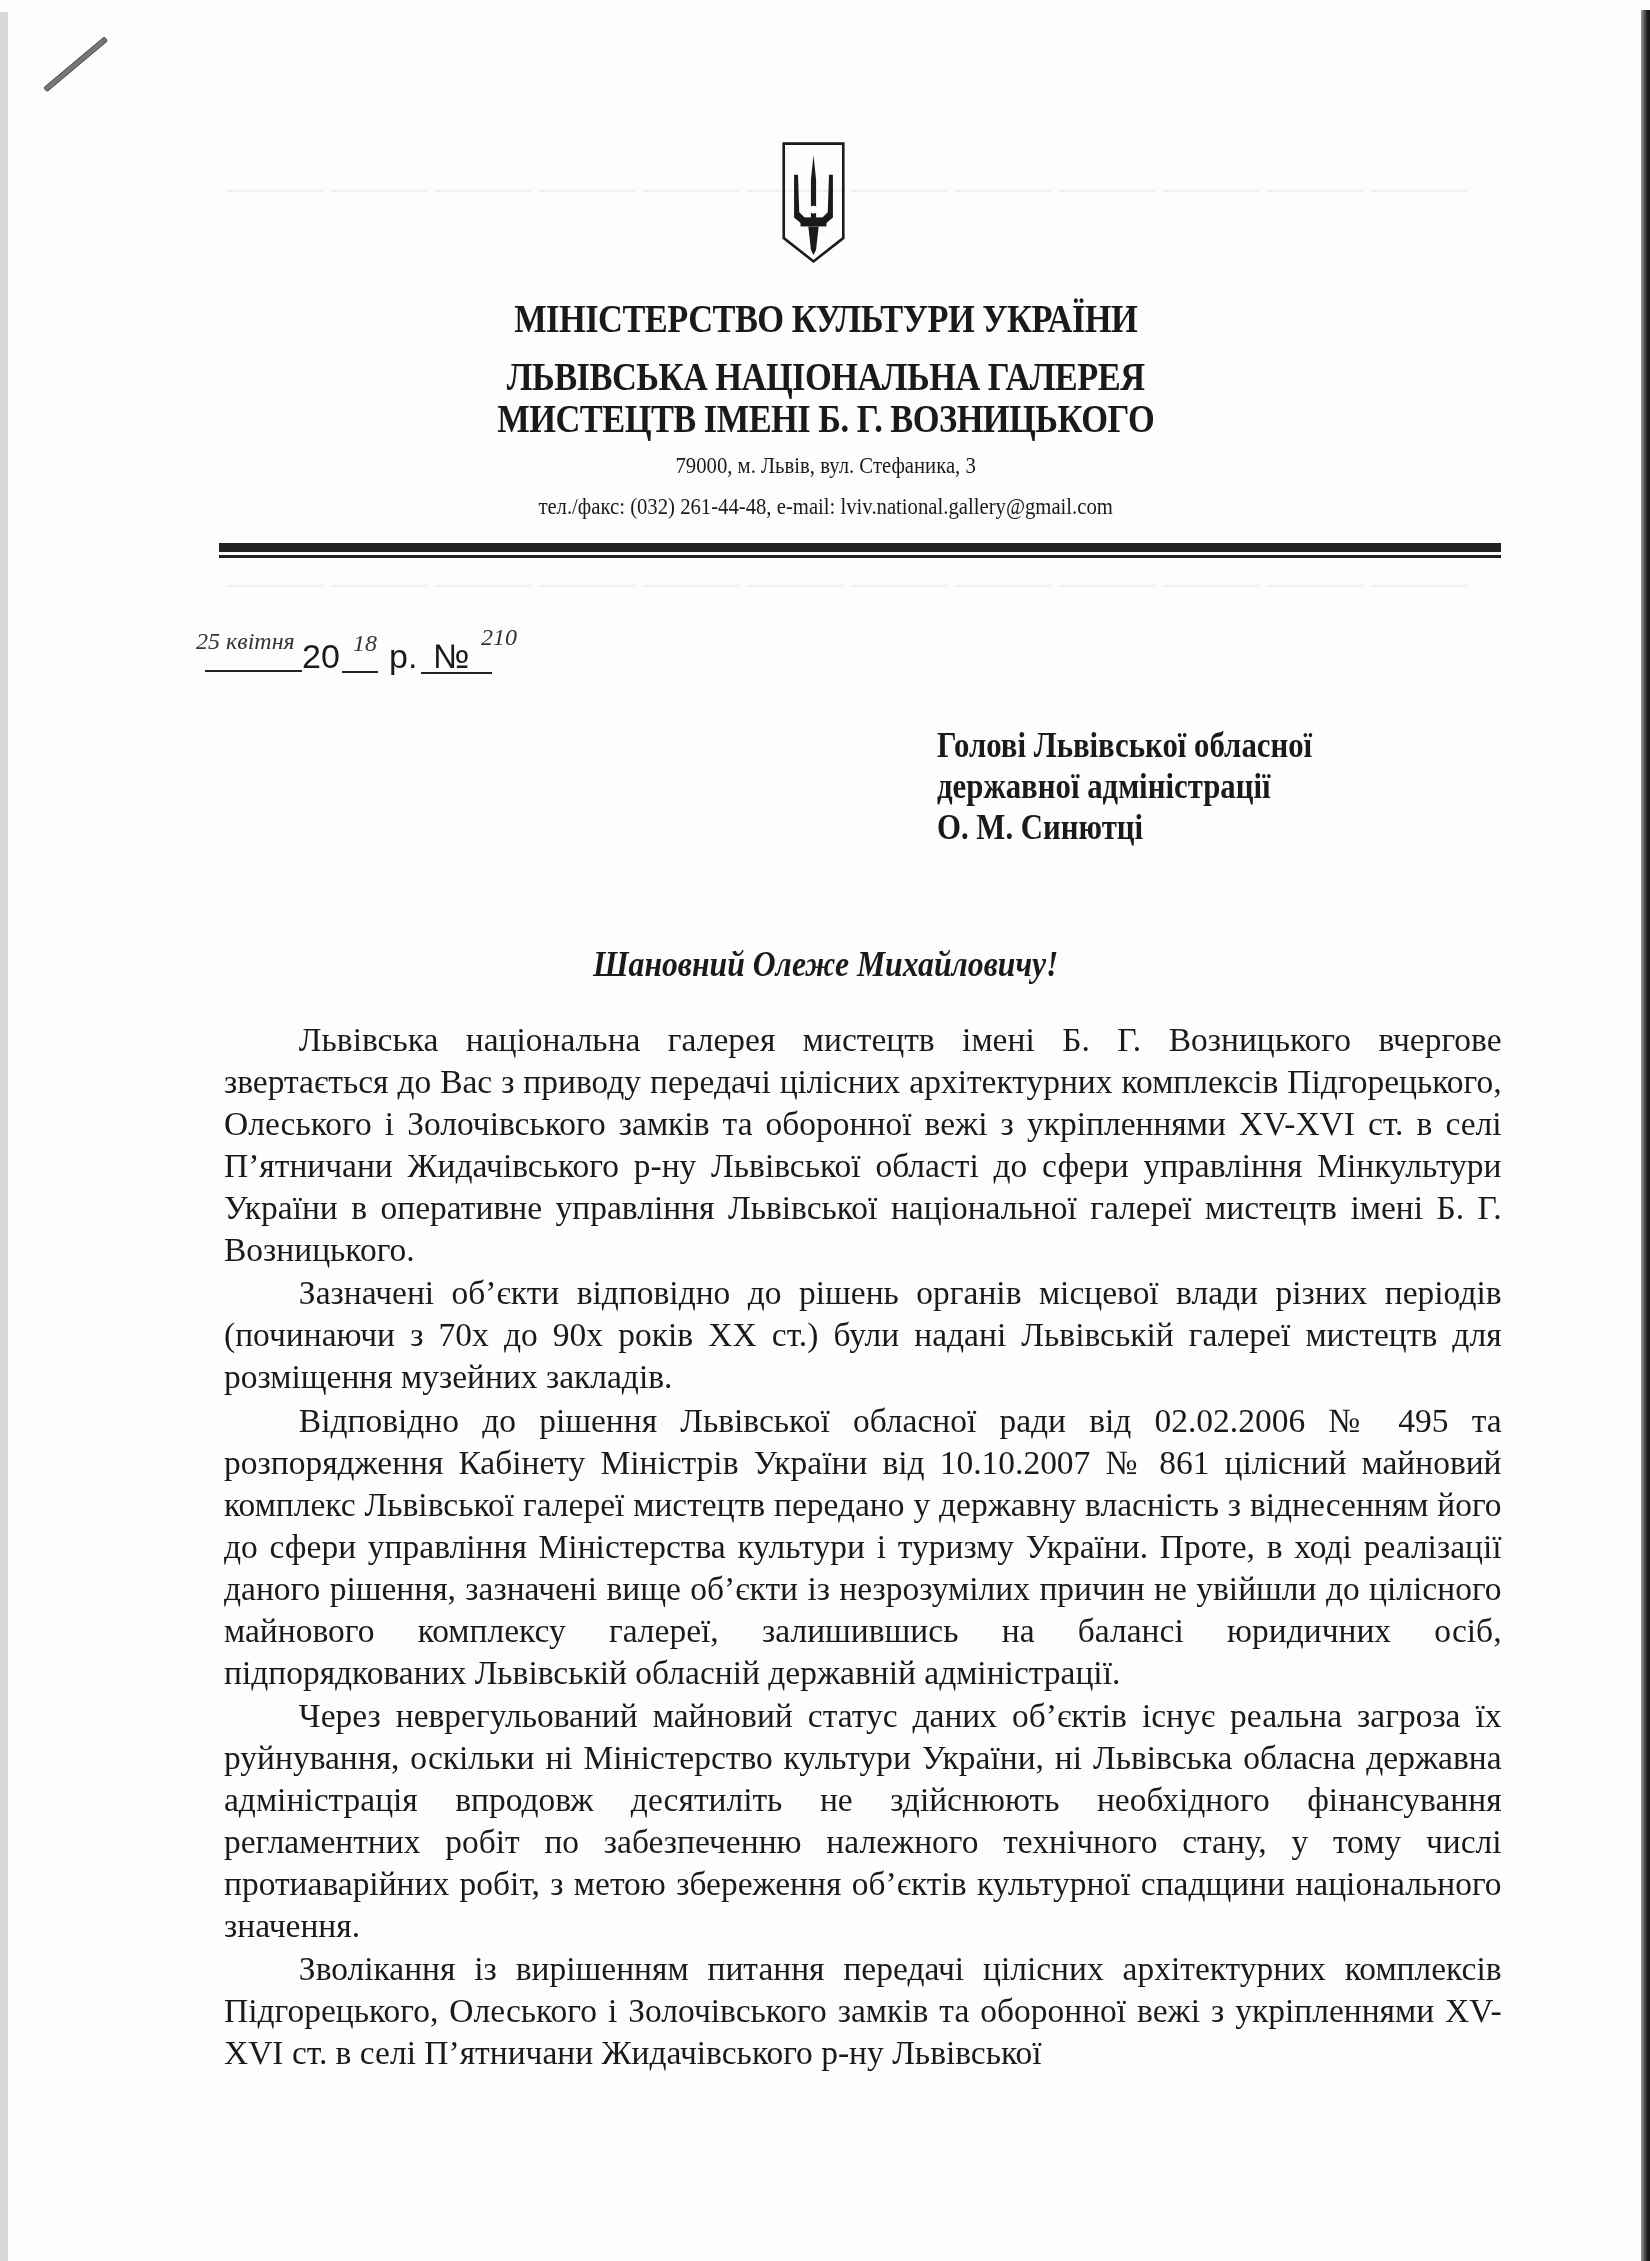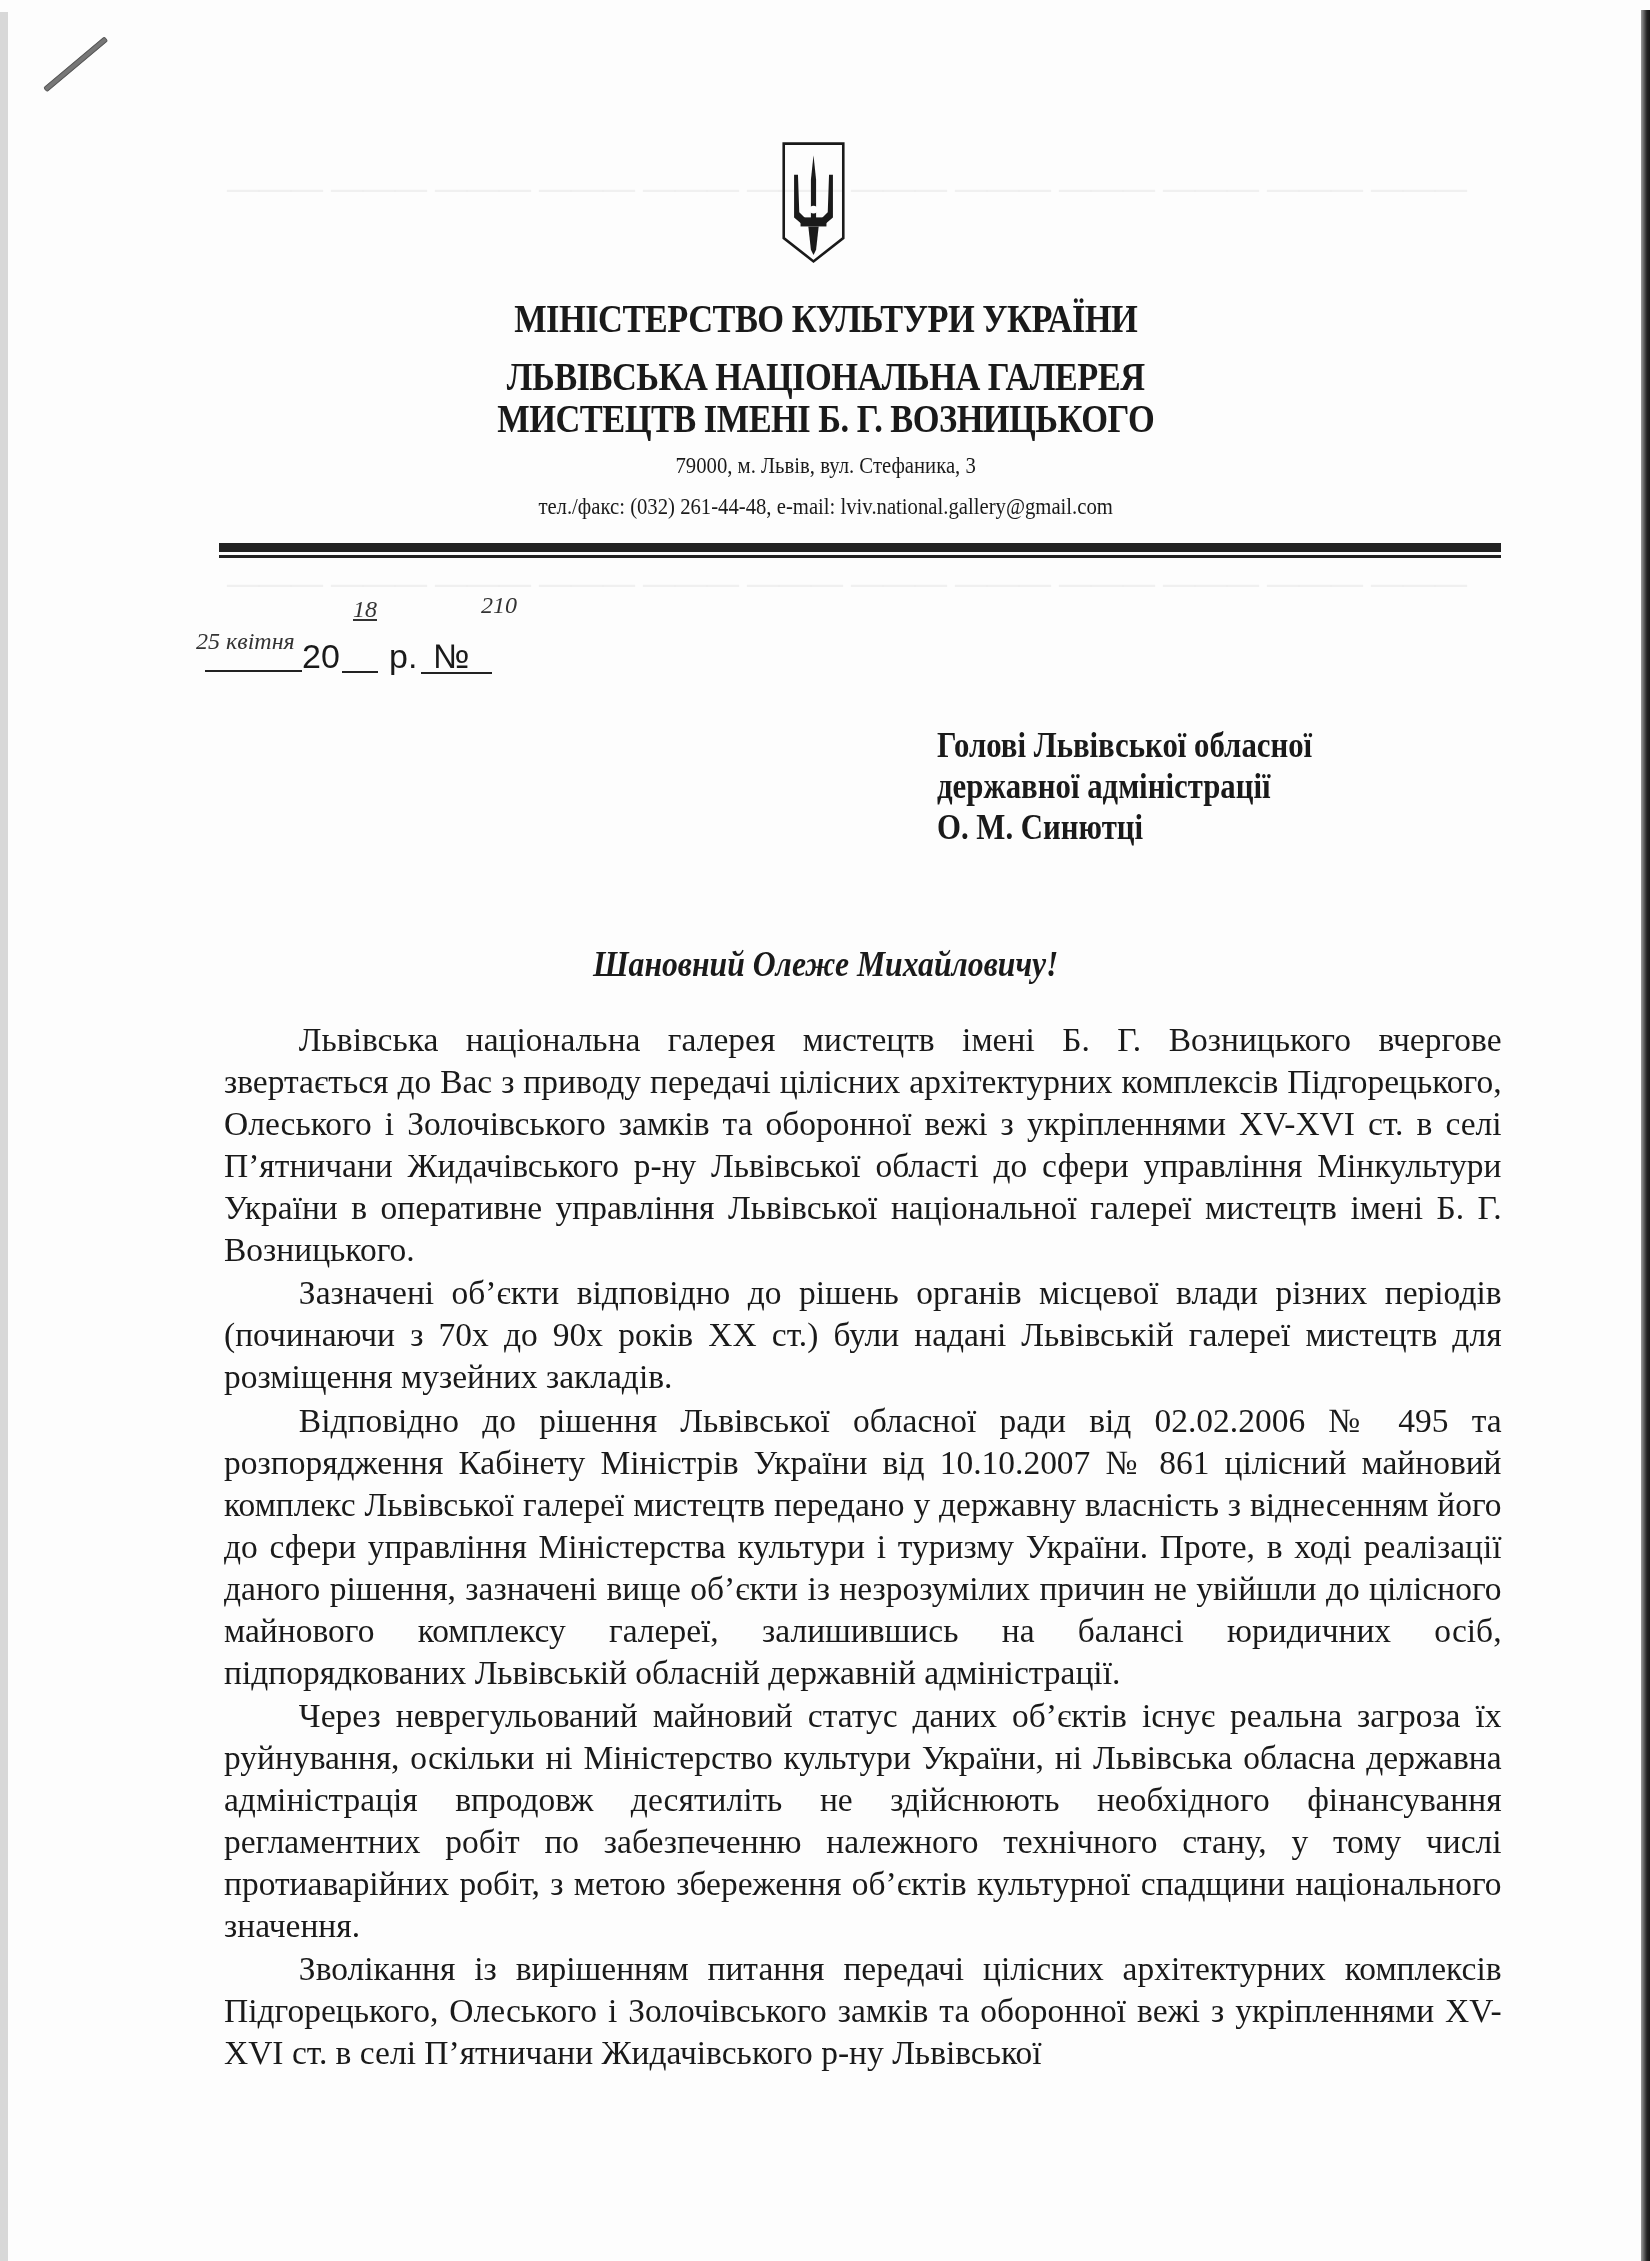--- a/index.html
+++ b/index.html
@@ -56,25 +56,25 @@
   <div class="hdr" style="top:395px;">МИСТЕЦТВ ІМЕНІ Б. Г. ВОЗНИЦЬКОГО</div>
   <div class="hdr-small" style="top:453px;">79000, м. Львів, вул. Стефаника, 3</div>
   <div class="hdr-small" style="top:494px;">тел./факс: (032) 261-44-48, e-mail: lviv.national.gallery@gmail.com</div>
   <div class="rule-thick"></div>
   <div class="rule-thin"></div>
 
   <div>
     <span class="hand" style="left:196px;top:628px;">25 квітня</span>
     <div class="uline" style="left:205px;top:670px;width:97px;"></div>
     <span class="dateline" style="left:302px;top:637px;">20</span>
-    <span class="hand" style="left:353px;top:596px;text-decoration:underline;">18</span>
+    <span class="hand" style="left:353px;top:630px;">18</span>
     <div class="uline" style="left:342px;top:671px;width:36px;"></div>
     <span class="dateline" style="left:389px;top:637px;">р.</span>
     <span class="dateline" style="left:433px;top:637px;">№</span>
-    <span class="hand" style="left:481px;top:592px;">210</span>
+    <span class="hand" style="left:481px;top:624px;">210</span>
     <div class="uline" style="left:421px;top:672px;width:71px;"></div>
   </div>
 
   <div class="recipient">
     <div>Голові Львівської обласної</div>
     <div>державної адміністрації</div>
     <div>О. М. Синютці</div>
   </div>
 
   <div class="salutation">Шановний Олеже Михайловичу!</div>

